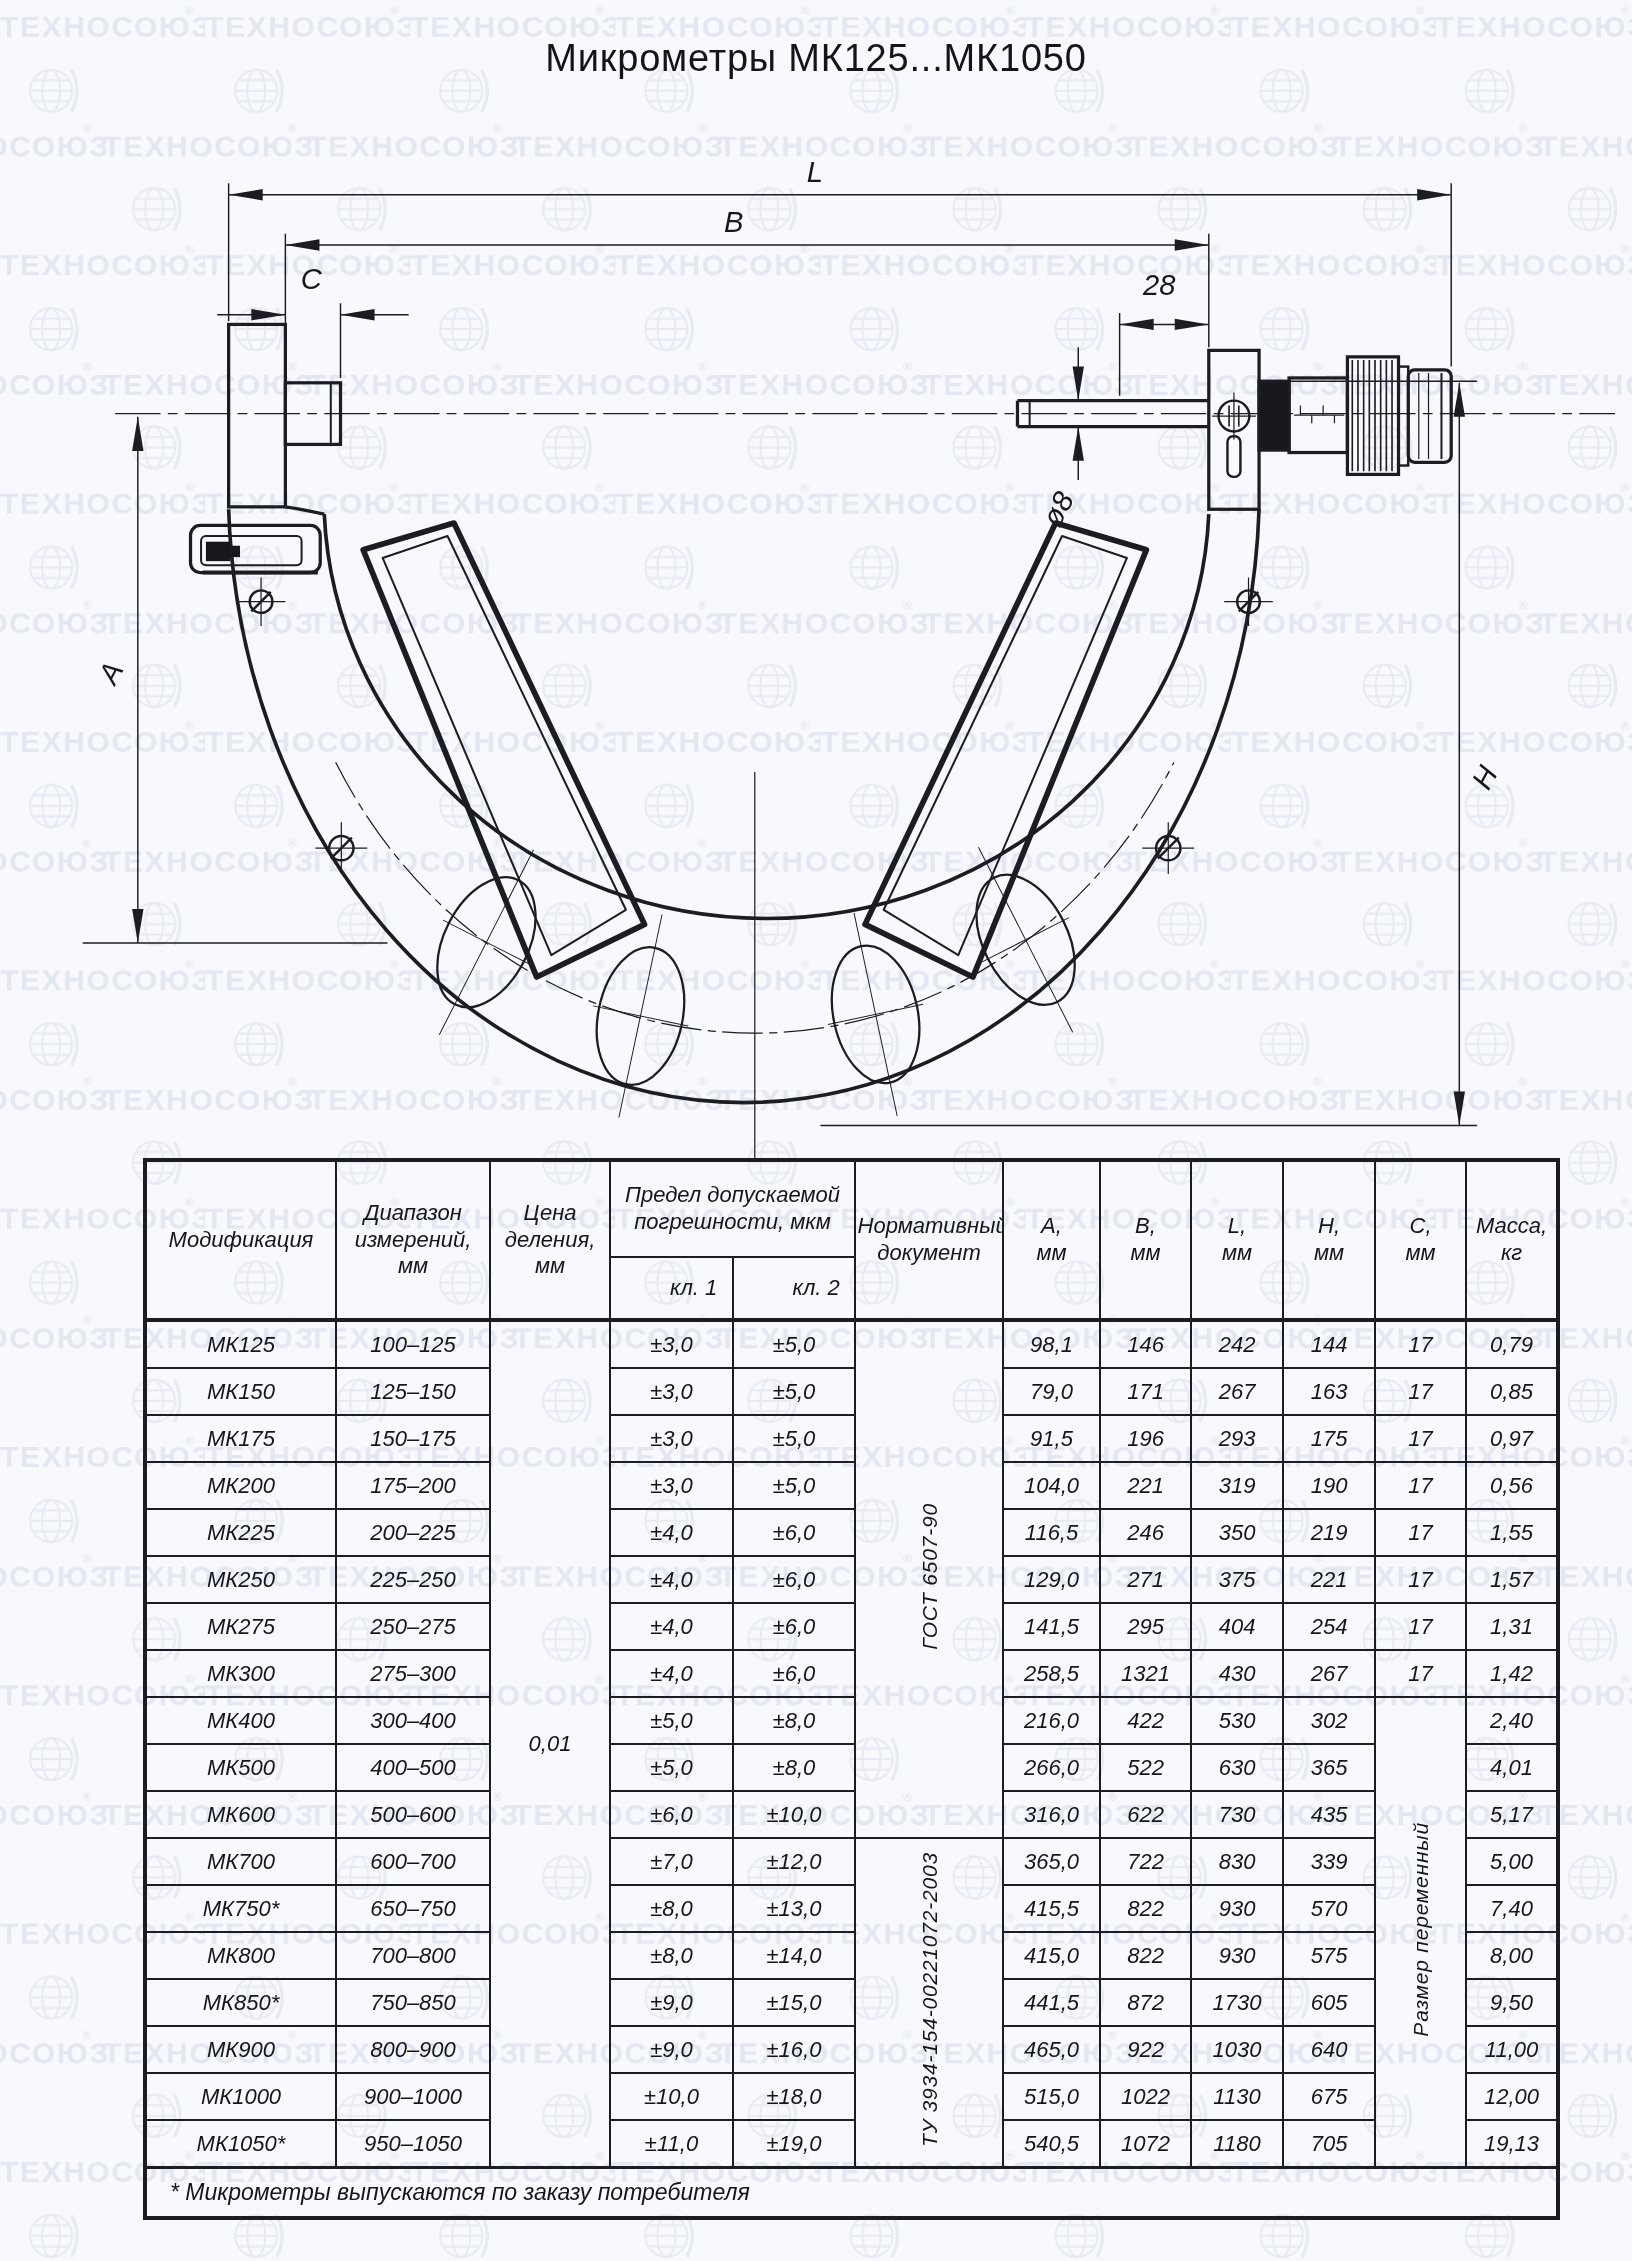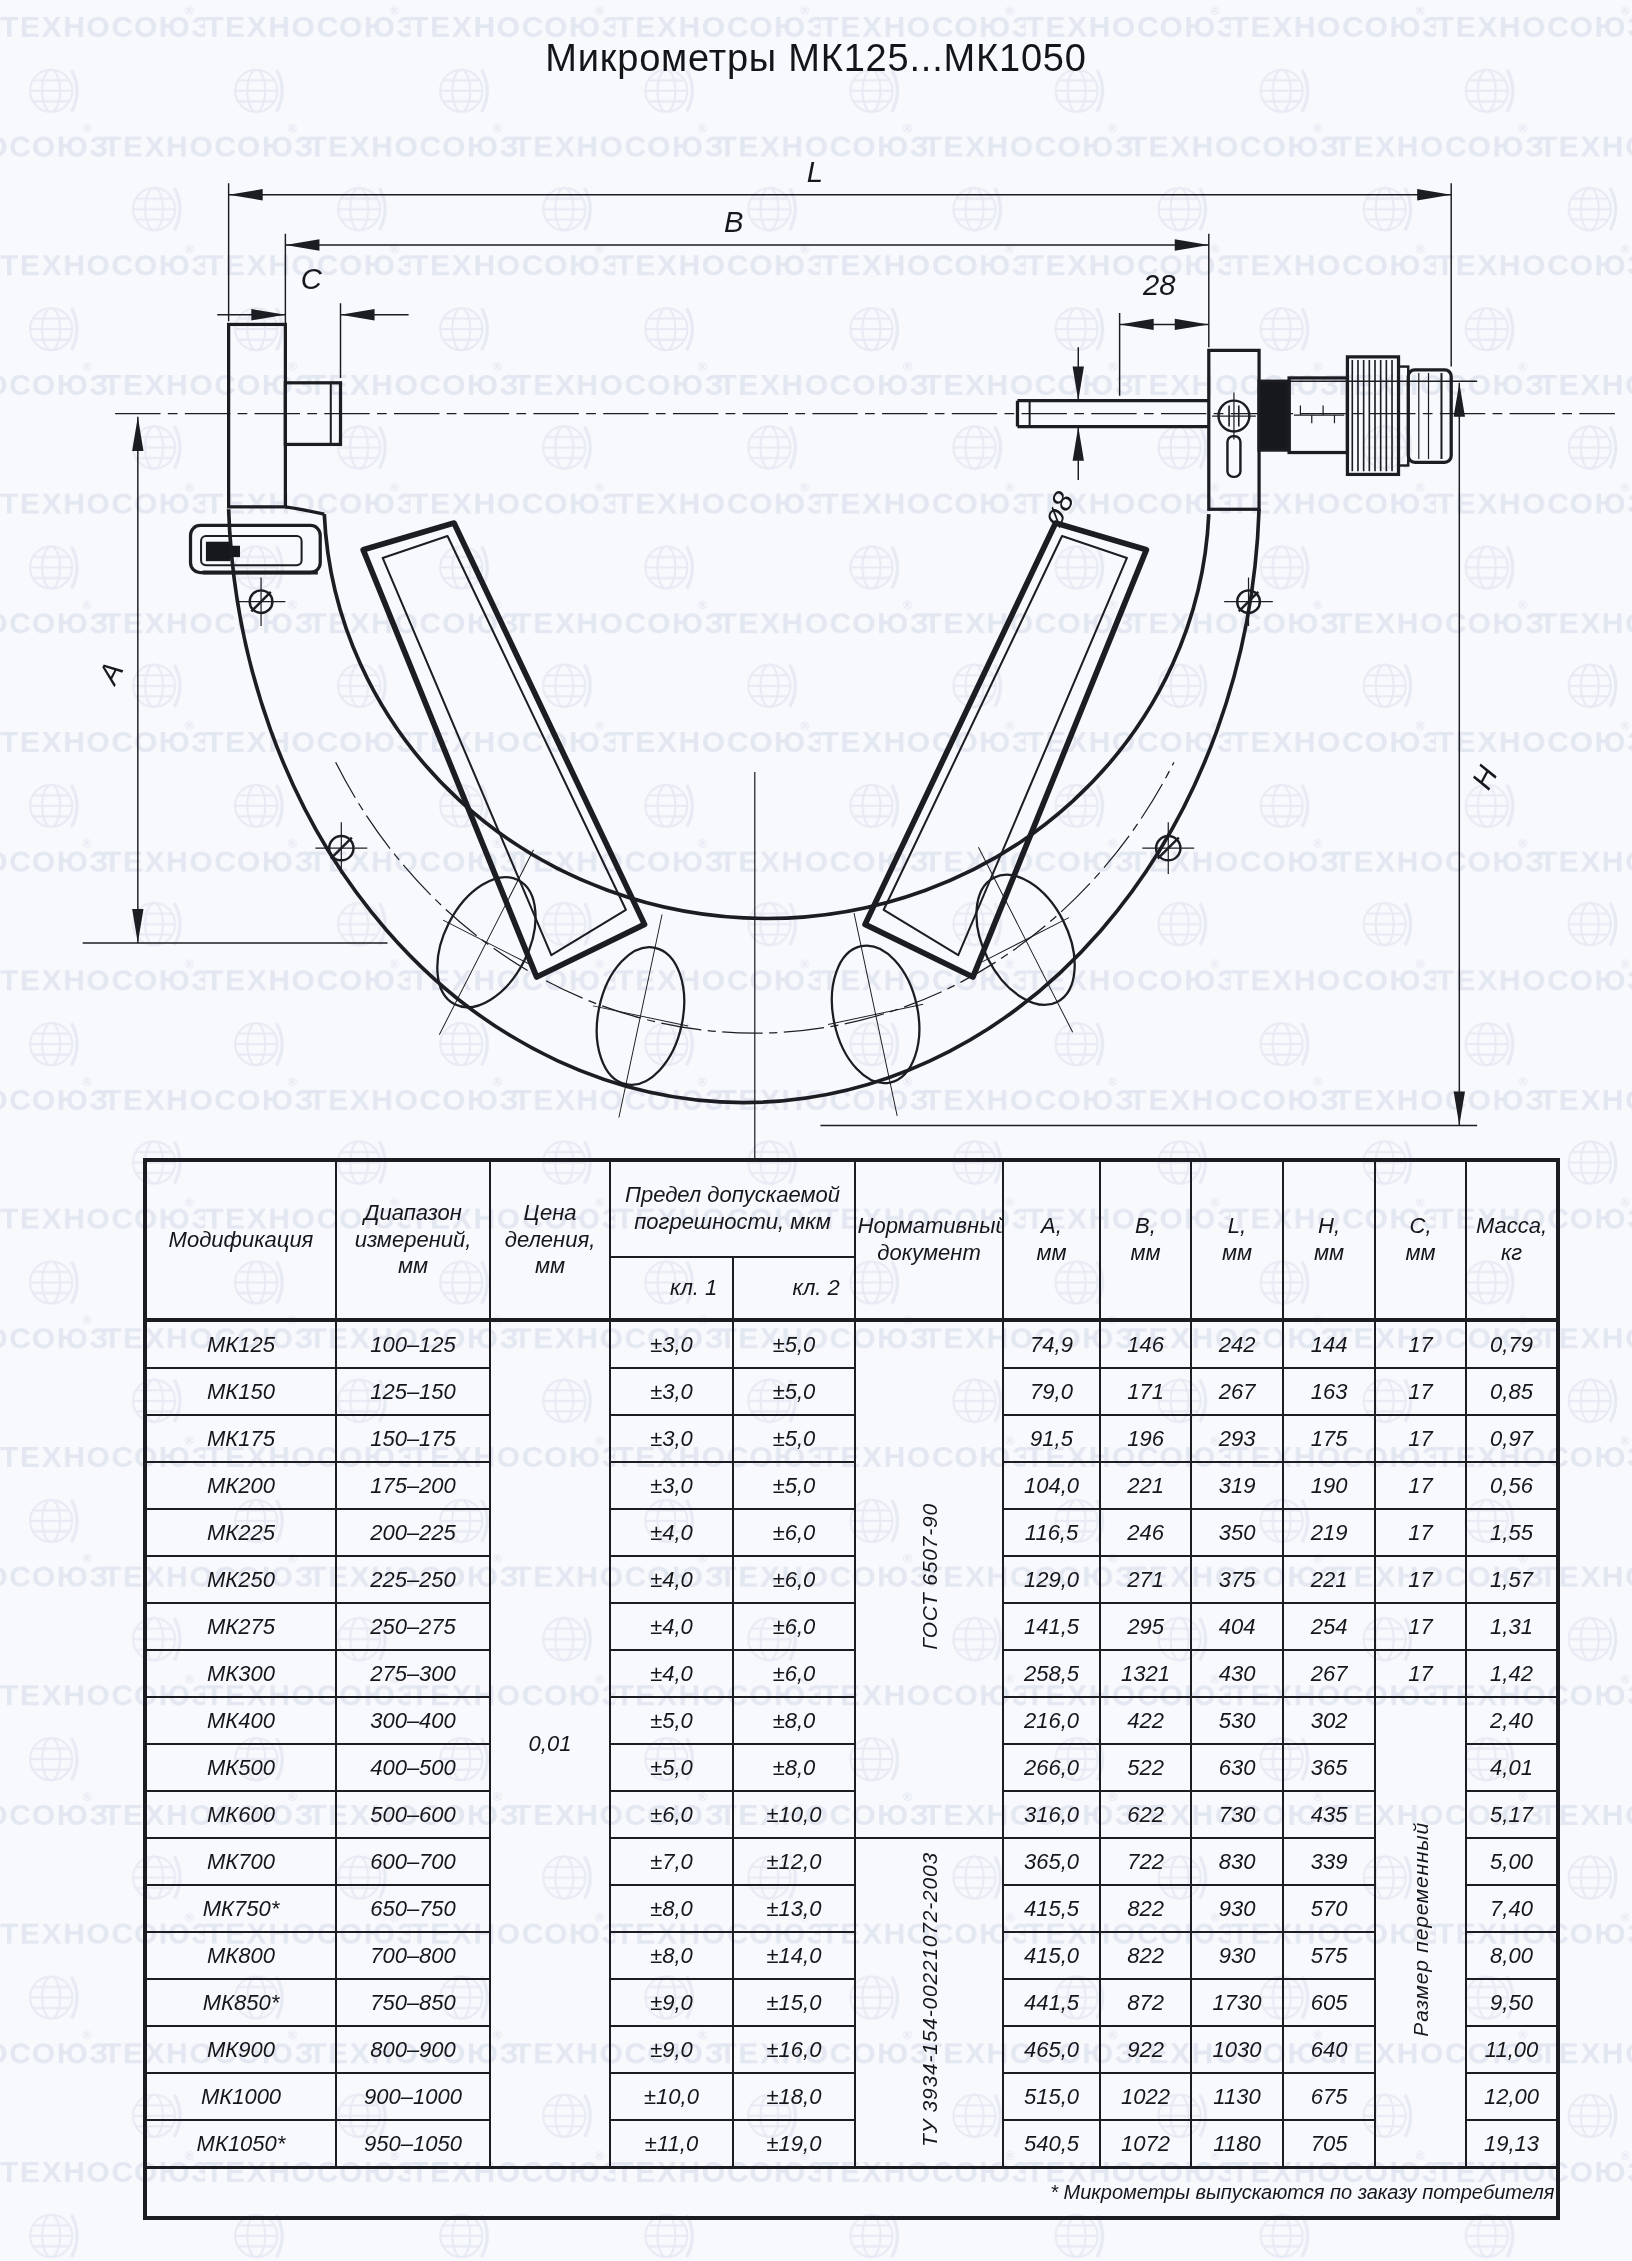--- a/index.html
+++ b/index.html
@@ -24,21 +24,21 @@
   .sheet-table th,.sheet-table td{
     border:2px solid #1c1d22;text-align:center;vertical-align:middle;
     padding:0 1.6px;overflow:hidden;font-weight:400;
   }
   .sheet-table thead th{white-space:pre-line;line-height:1.22;padding:6.5px 1.6px;}
   .sheet-table thead tr:first-child th{height:81px;}
   .sheet-table thead tr:last-child th{height:47px;padding-left:46px;}
   .sheet-table tbody td{height:45px;}
   .sheet-table tbody tr:first-child td{border-top-width:4px;}
   .sheet-table .foot td{
-    text-align:right;padding-left:23px;height:47px;border-top-width:3.2px;font-size:20px;
+    text-align:left;padding-left:23px;height:47px;border-top-width:3.2px;font-size:23px;
   }
   .vrt{
     display:inline-block;writing-mode:vertical-rl;transform:rotate(180deg);
     white-space:nowrap;line-height:1;font-size:21px;letter-spacing:0.8px;
   }
   .dimlbl{font-size:36px;font-style:italic;fill:#17181d;}
   svg{display:block;}
 </style>
 </head>
 <body>
@@ -273,21 +273,21 @@
     </tr>
   </thead>
   <tbody>
       <tr>
         <td>МК125</td>
         <td>100–125</td>
         <td rowspan="18">0,01</td>
         <td>±3,0</td>
         <td>±5,0</td>
         <td rowspan="11"><span class="vrt">ГОСТ 6507-90</span></td>
-        <td>74,9</td>
+        <td>98,1</td>
         <td>146</td>
         <td>242</td>
         <td>144</td>
         <td>17</td>
         <td>0,79</td>
       </tr>
       <tr>
         <td>МК150</td>
         <td>125–150</td>
         <td>±3,0</td>

